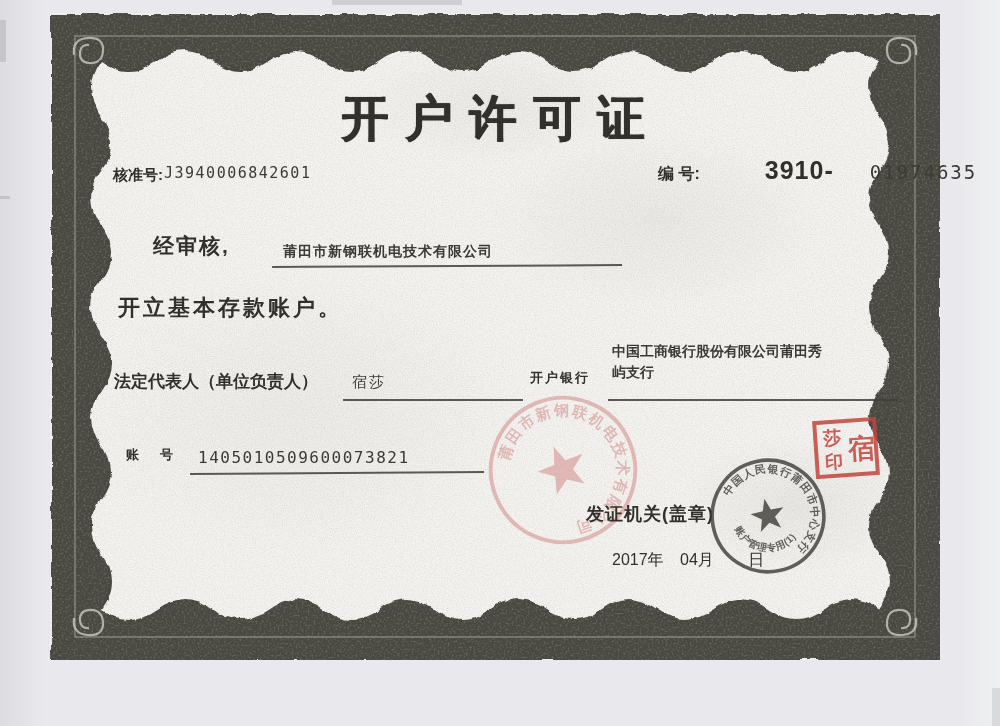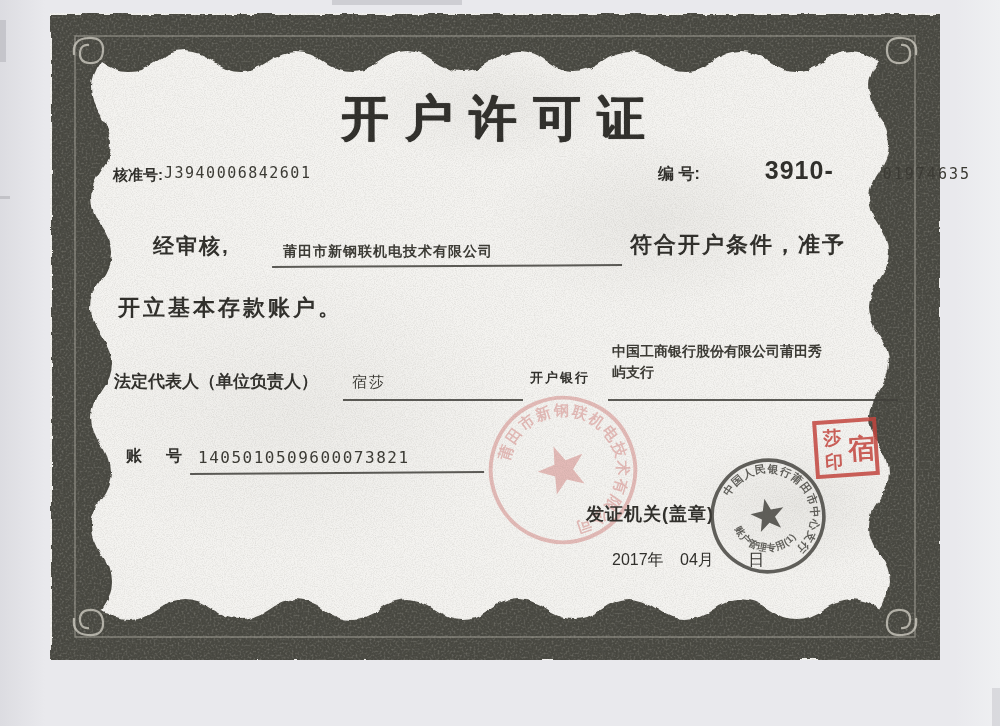--- a/index.html
+++ b/index.html
@@ -85,42 +85,41 @@
     <div class="content">
 
       <div class="abs title">开户许可证</div>
 
       <span class="abs lbl" style="left:63px;top:153px;font-size:15px;">核准号:</span>
       <span class="abs mono soft" style="left:114px;top:151px;font-size:15px;letter-spacing:1.5px;">J3940006842601</span>
 
       <div class="abs serialrow" style="left:608px;top:143px;gap:36px;">
         <span class="lbl" style="font-size:16px;">编 号:</span>
         <span class="lbl" style="font-size:25px;letter-spacing:1px;margin-left:29px;">3910-</span>
-        <span class="mono soft" style="font-size:15px;letter-spacing:2px;margin-left:13px;">01974635</span>
+        <span class="mono soft" style="font-size:19px;letter-spacing:2px;">01974635</span>
       </div>
 
       <span class="abs lbl" style="left:103px;top:219px;font-size:21px;letter-spacing:2px;">经审核,</span>
       <span class="abs lbl soft" style="left:233px;top:230px;font-size:14px;letter-spacing:1px;">莆田市新钢联机电技术有限公司</span>
       <div class="uline" style="left:222px;top:226px;width:350px;height:26px;transform:rotate(-0.3deg);"></div>
-      <span class="abs lbl" style="left:580px;top:217px;font-size:22px;letter-spacing:2px;">符合开户条件，准予</span>
 
       <span class="abs lbl" style="left:68px;top:280px;font-size:22px;letter-spacing:3px;">开立基本存款账户。</span>
 
       <span class="abs lbl" style="left:64px;top:357px;font-size:17px;">法定代表人（单位负责人）</span>
       <span class="abs soft" style="left:302px;top:360px;font-size:15px;letter-spacing:2px;">宿莎</span>
       <div class="uline" style="left:293px;top:360px;width:180px;height:26px;"></div>
 
       <span class="abs lbl" style="left:480px;top:356px;font-size:13px;letter-spacing:2px;">开户银行</span>
       <div class="abs lbl soft" style="left:562px;top:328px;font-size:14px;line-height:21px;white-space:normal;width:300px;">
         <div>中国工商银行股份有限公司莆田秀</div>
         <div>屿支行</div>
       </div>
       <div class="uline" style="left:558px;top:360px;width:290px;height:26px;"></div>
 
-      <span class="abs lbl" style="left:76px;top:433px;font-size:16px;letter-spacing:4px;">账　号</span>
+      <span class="abs lbl" style="left:76px;top:433px;font-size:13px;letter-spacing:4px;">账　号</span>
       <span class="abs mono soft" style="left:148px;top:435px;font-size:16px;letter-spacing:1.5px;">1405010509600073821</span>
       <div class="uline" style="left:140px;top:433px;width:294px;height:26px;transform:rotate(-0.35deg);"></div>
 
       <span class="abs lbl" style="left:536px;top:489px;font-size:18px;letter-spacing:1px;">发证机关(盖章)</span>
       <div class="abs" style="left:562px;top:520px;font-size:16px;margin-top:17px;">
         <span>2017年</span>
         <span style="margin-left:12px;">04月</span>
         <span style="margin-left:30px;">日</span>
       </div>
     </div>

